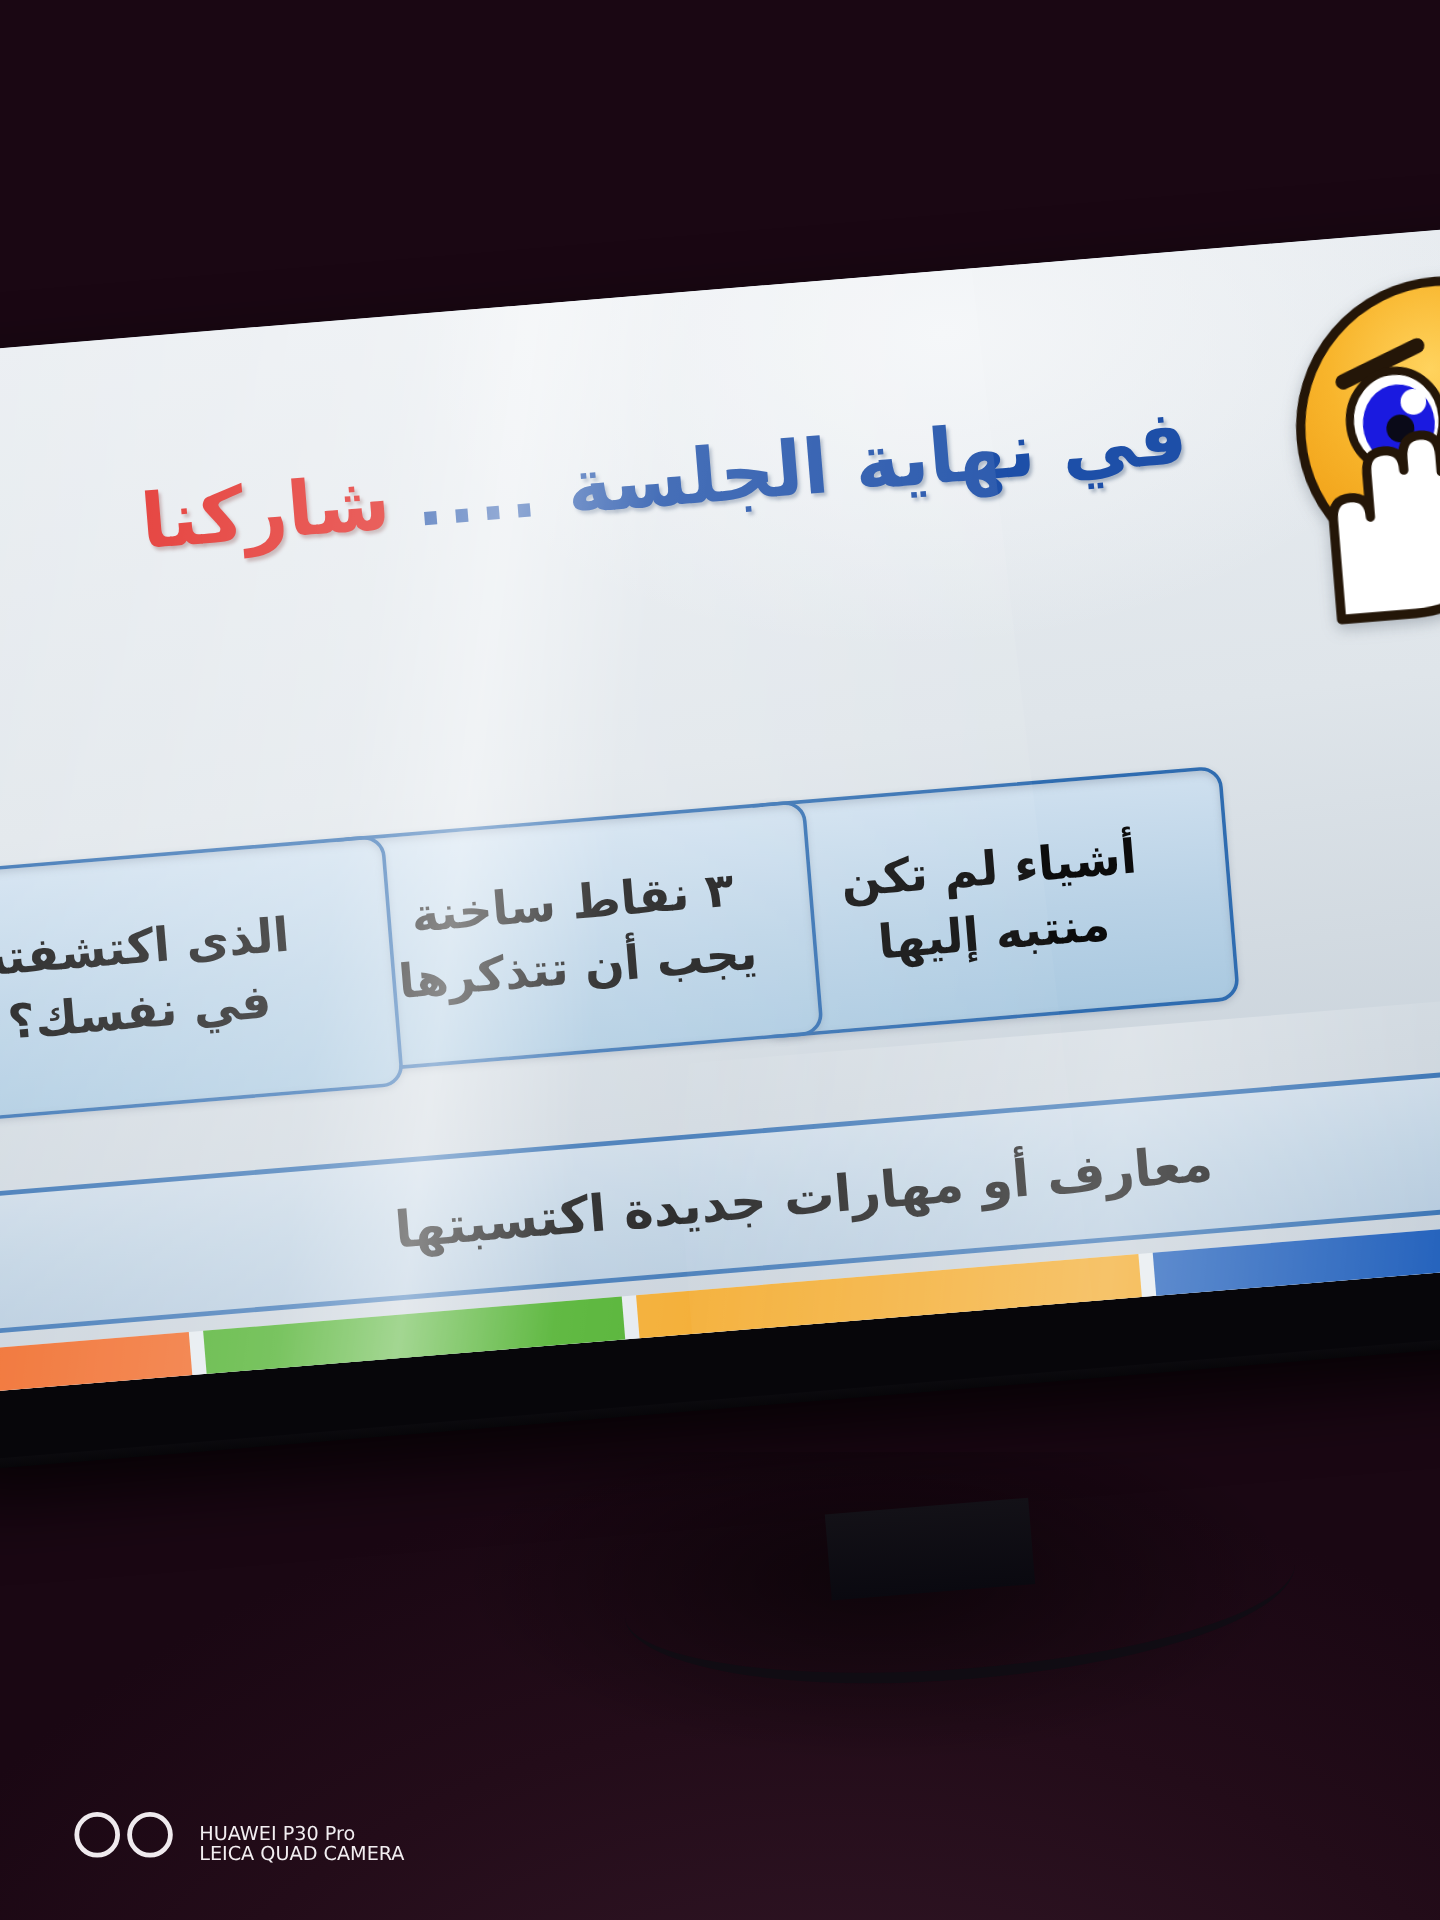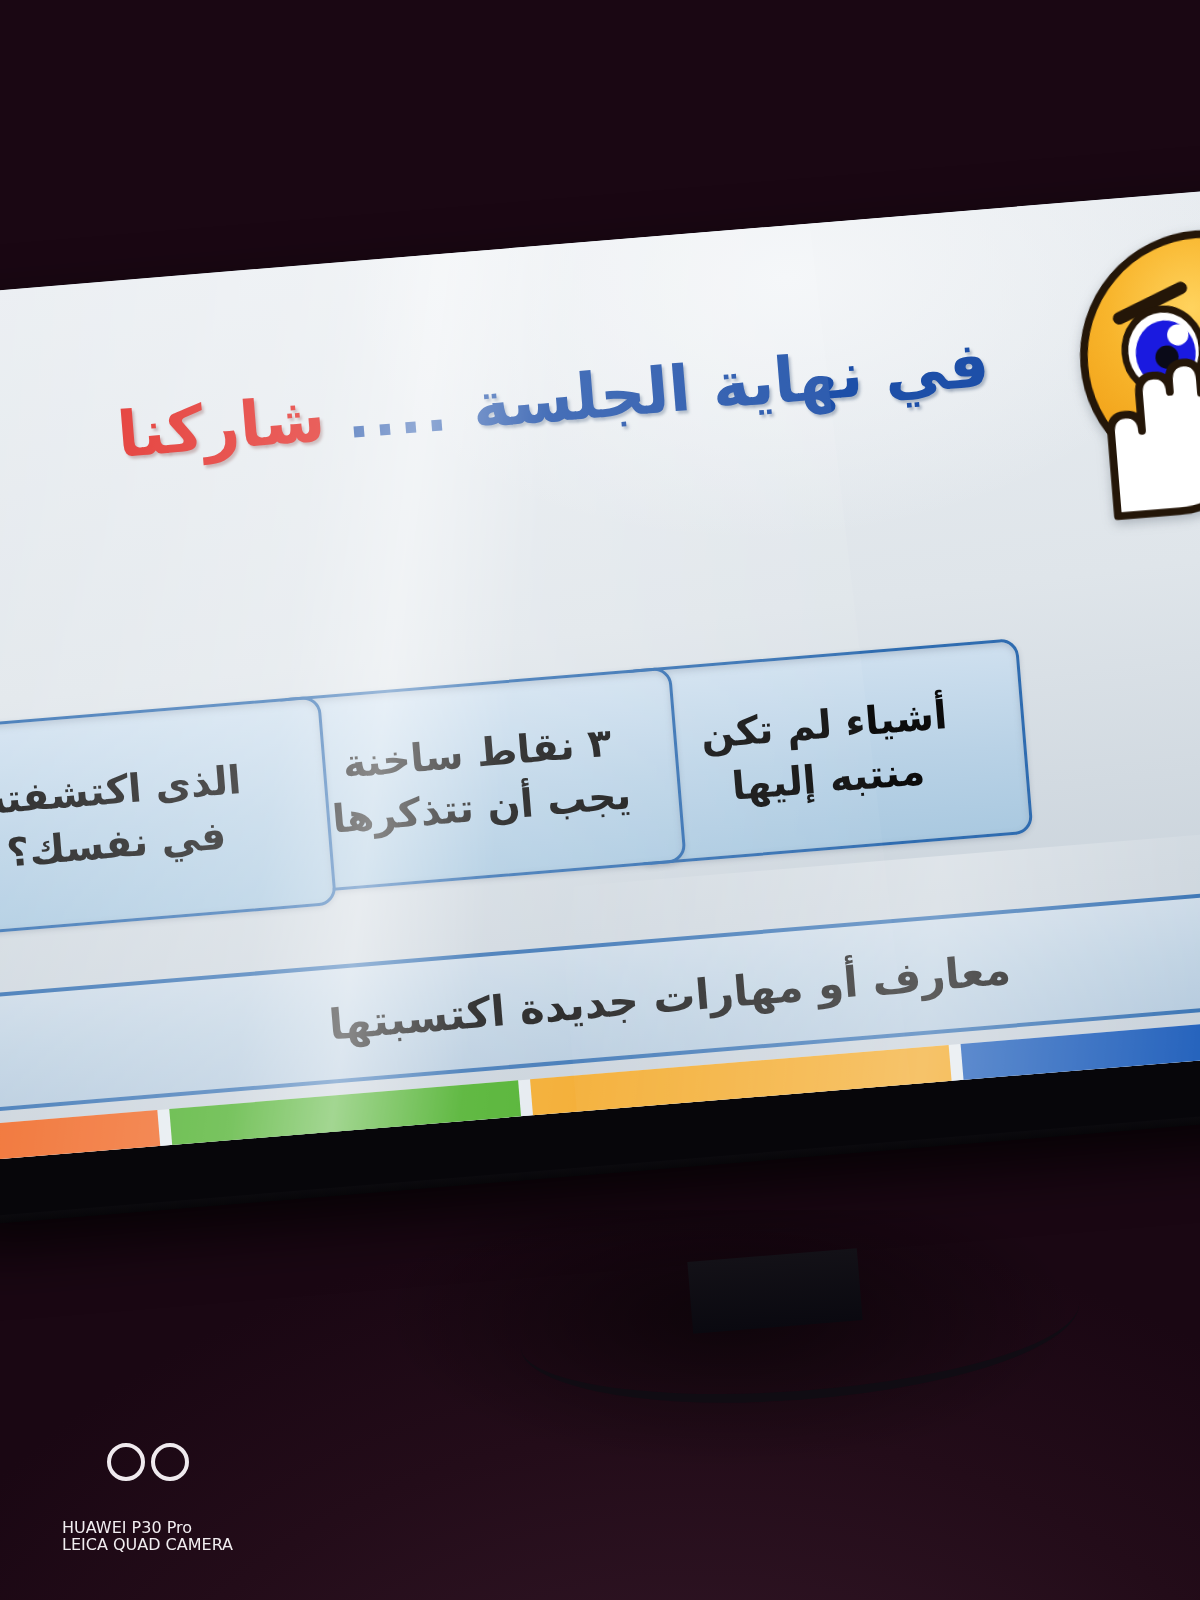--- a/index.html
+++ b/index.html
@@ -182,21 +182,20 @@
     position:absolute; left:380px; top:1210px; width:700px; height:260px;
     background:radial-gradient(ellipse at 50% 40%, rgba(0,0,0,.55) 0%, rgba(0,0,0,0) 70%);
     pointer-events:none;
   }
 
   
   #watermark{
     position:absolute; left:62px; bottom:46px;
     display:flex; align-items:center; gap:22px;
     color:#f2eef1;
-    flex-direction:column;
   }
   #wm-rings{ display:flex; gap:6px; }
   .ring{ width:38px; height:38px; border:4px solid #efeaee; border-radius:50%; }
   #wm-text{ line-height:1.06; }
 </style>
 </head>
 <body>
 
 <div id="photo">
 

